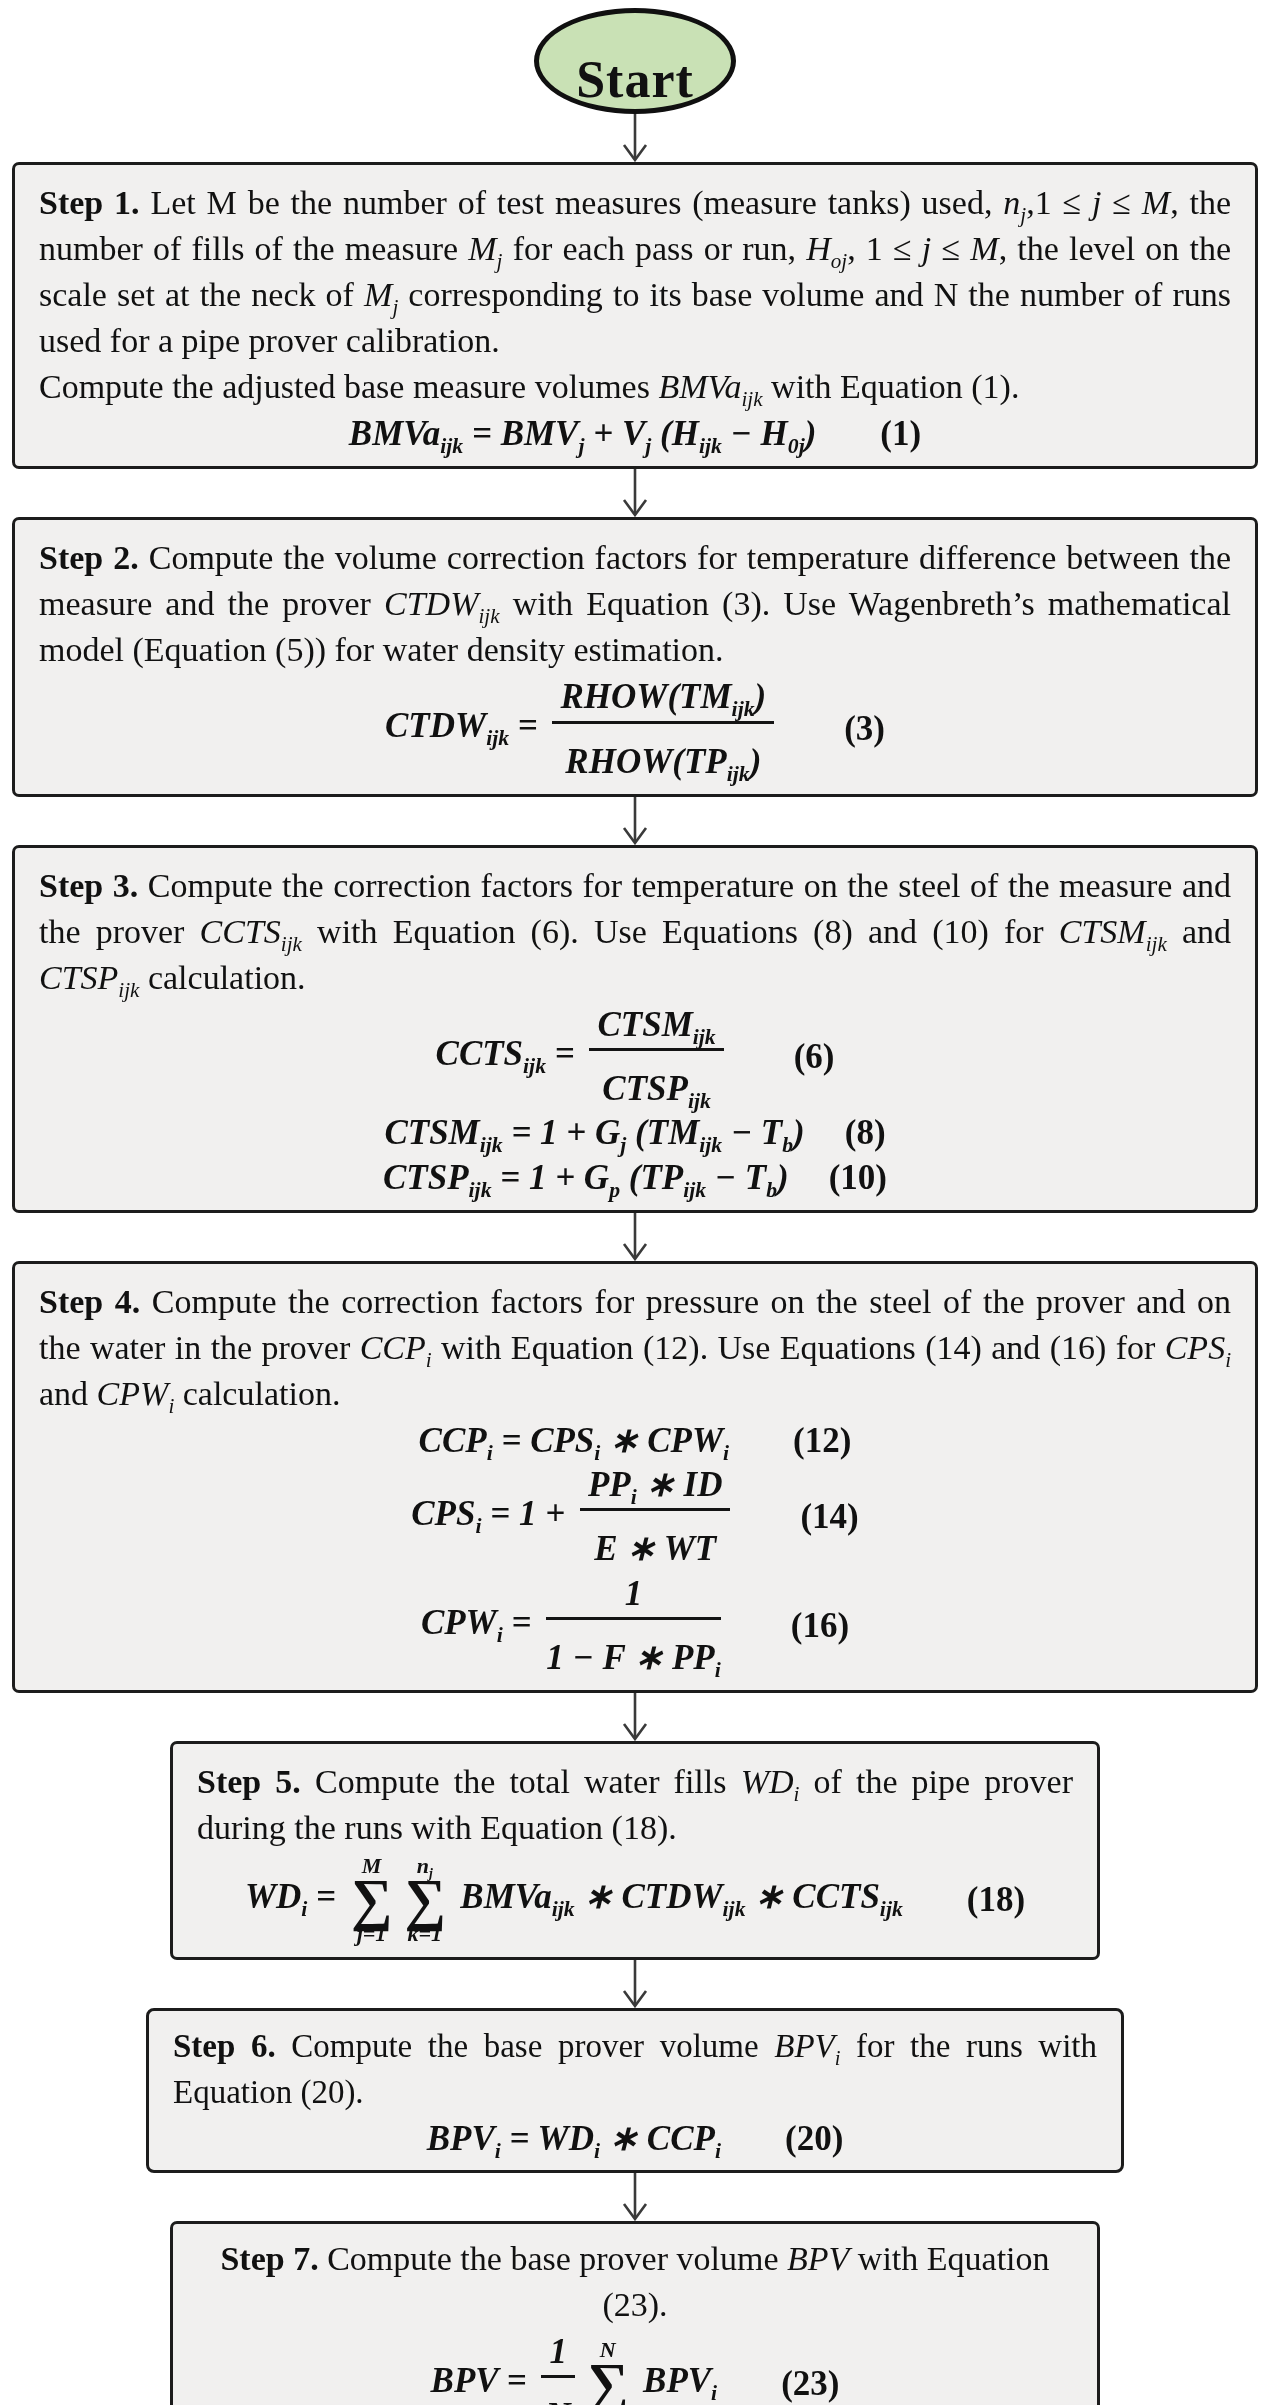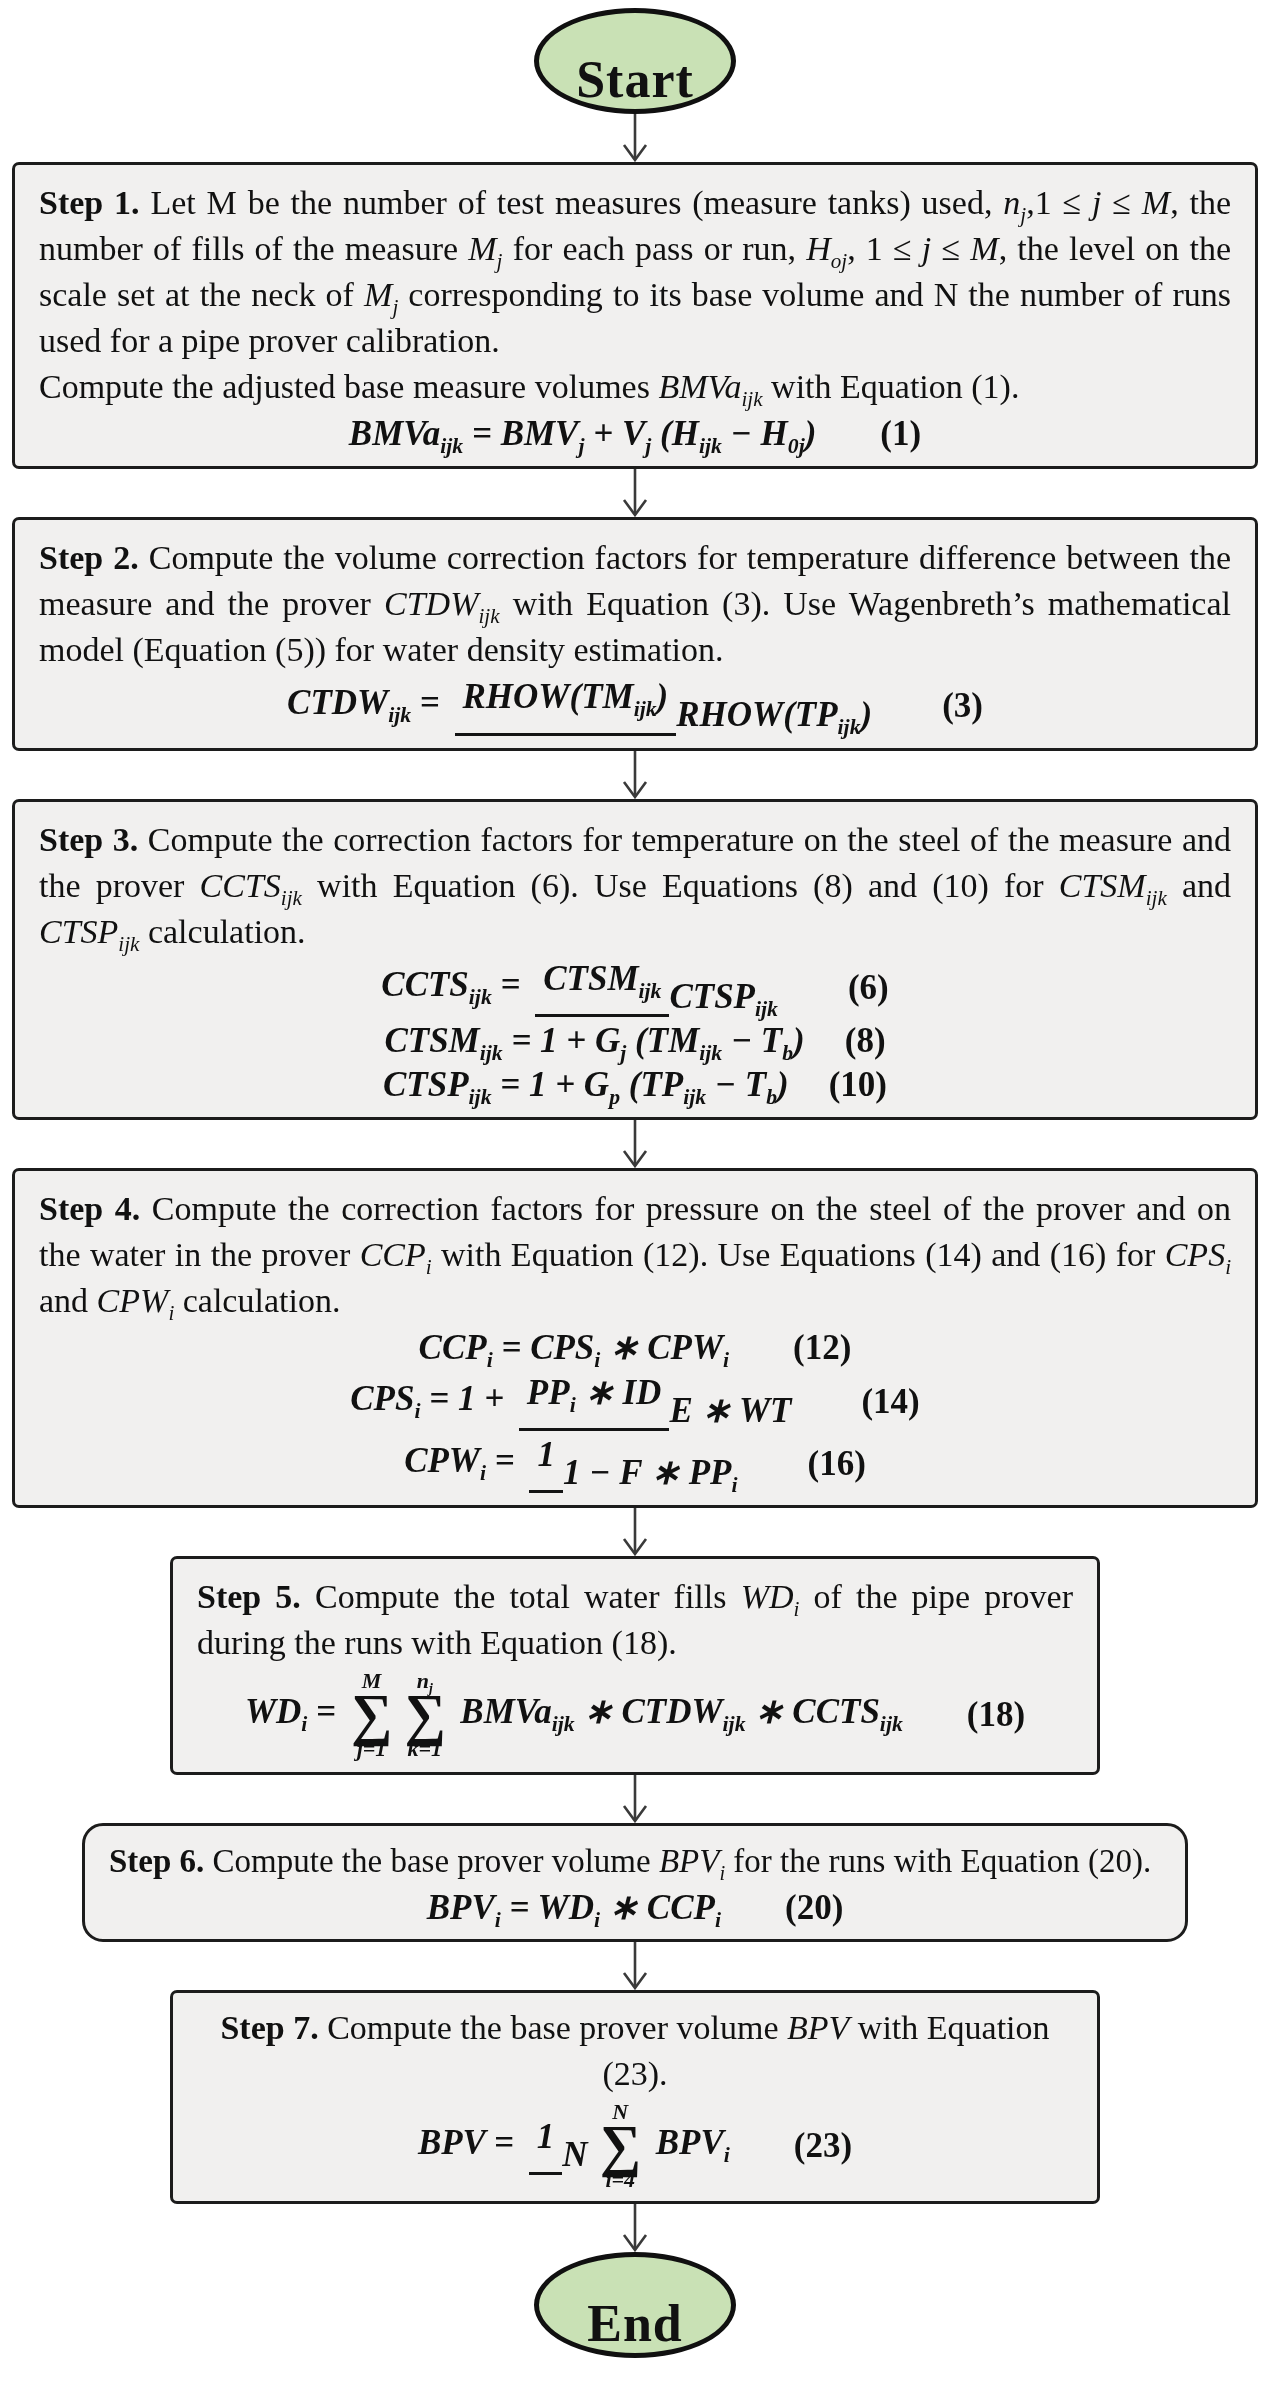--- a/index.html
+++ b/index.html
@@ -17,36 +17,36 @@
   .arrow-wrap { height:48px; display:flex; align-items:flex-start; justify-content:center; }
 
   .step {
     background:var(--box-fill,#f1f0ef);
     border:3px solid var(--box-border,#1c1c1c);
     border-radius:7px; box-sizing:border-box;
     padding:15px 24px 10px 24px;
   }
   .w-full  { width:1246px; }
   .w-mid   { width:930px; }
-  .w-small { width:1106px; border-radius:21px; }
+  .w-small { width:978px; border-radius:8px; }
 
   .body-text { font-size:34px; line-height:46px; margin:0; text-align:justify; }
   .center-text { text-align:center; }
   .tight { padding-top:12px; padding-bottom:8px; }
 
   .eq-row {
     display:flex; justify-content:center; align-items:center;
     margin:4px 0 2px 0;
     font-style:italic; font-weight:bold; font-size:35px; line-height:1.15;
   }
   .eq-num { font-style:normal; font-weight:bold; margin-left:64px; font-size:35px; }
 
   sub { font-size:0.62em; line-height:0; }
 
-  .frac { display:inline-flex; flex-direction:row; text-align:center; vertical-align:middle; margin:0 6px; }
+  .frac { display:inline-flex; flex-direction:column; text-align:center; vertical-align:middle; margin:0 6px; }
   .frac .num { border-bottom:3px solid #141414; padding:0 8px 3px 8px; }
   .frac .den { padding-top:18px; }
 
   .sum { display:inline-flex; flex-direction:column; align-items:center; line-height:1; margin:0 6px; vertical-align:middle; }
   .sum .t { font-size:22px; }
   .sum .s { font-size:58px; font-style:normal; line-height:0.8; }
   .sum .b { font-size:22px; }
 
   svg.arrow line, svg.arrow polyline { stroke:var(--arrow,#3a3a3a); }
 </style>

